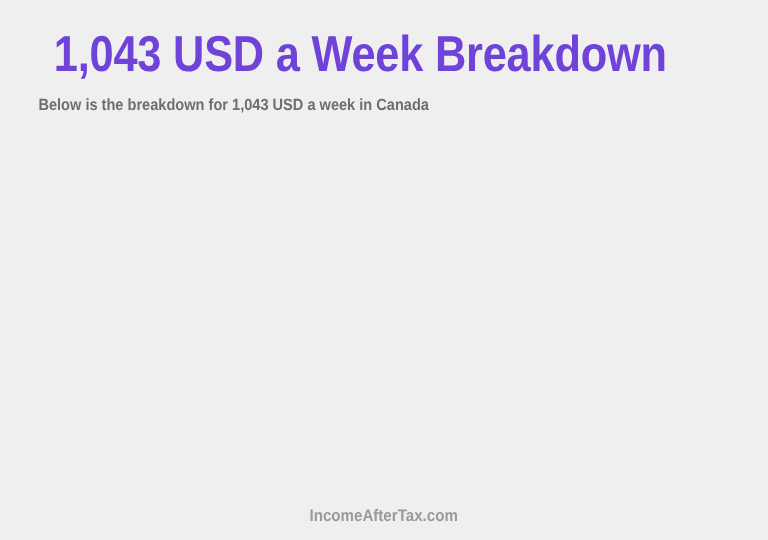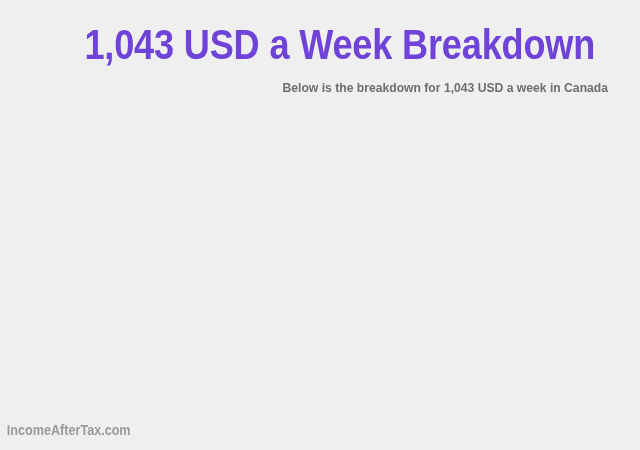--- a/index.html
+++ b/index.html
@@ -17,21 +17,21 @@
     position: relative;
     width: 640px;
     height: 450px;
     box-sizing: border-box;
   }
   .header-block {
     position: absolute;
     top: 0;
     left: 0;
     width: 640px;
-    text-align: right;
+    text-align: left;
   }
   .page-title {
     margin: 0;
     padding-top: 22px;
     font-family: "Liberation Sans Narrow", "Liberation Sans", sans-serif;
     font-size: 42px;
     line-height: 46px;
     font-weight: bold;
     letter-spacing: -0.2px;
     color: #6f42d8;
@@ -56,20 +56,21 @@
     top: 118px;
     left: 0;
     width: 640px;
     height: 292px;
   }
   .site-footer {
     position: absolute;
     left: 0;
     bottom: 11px;
     width: 640px;
+    text-align: center;
   }
   .footer-brand {
     display: inline-block;
     font-family: "Liberation Sans Narrow", "Liberation Sans", sans-serif;
     font-size: 14px;
     line-height: 16px;
     font-weight: bold;
     color: #9a9a9a;
     transform: scaleX(0.9);
     transform-origin: center center;

